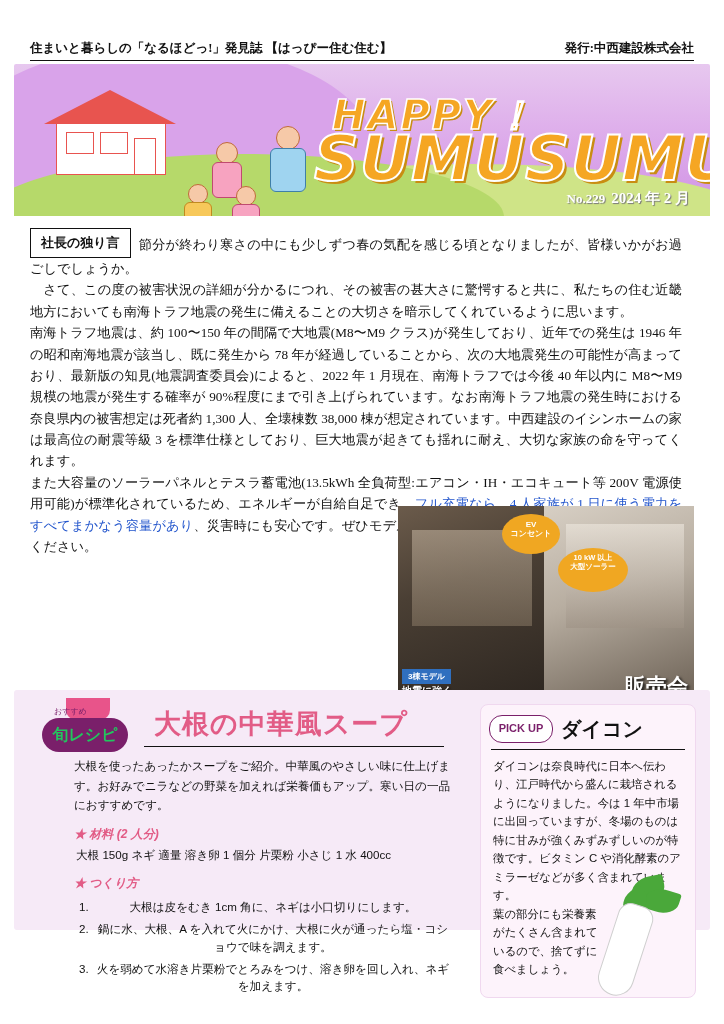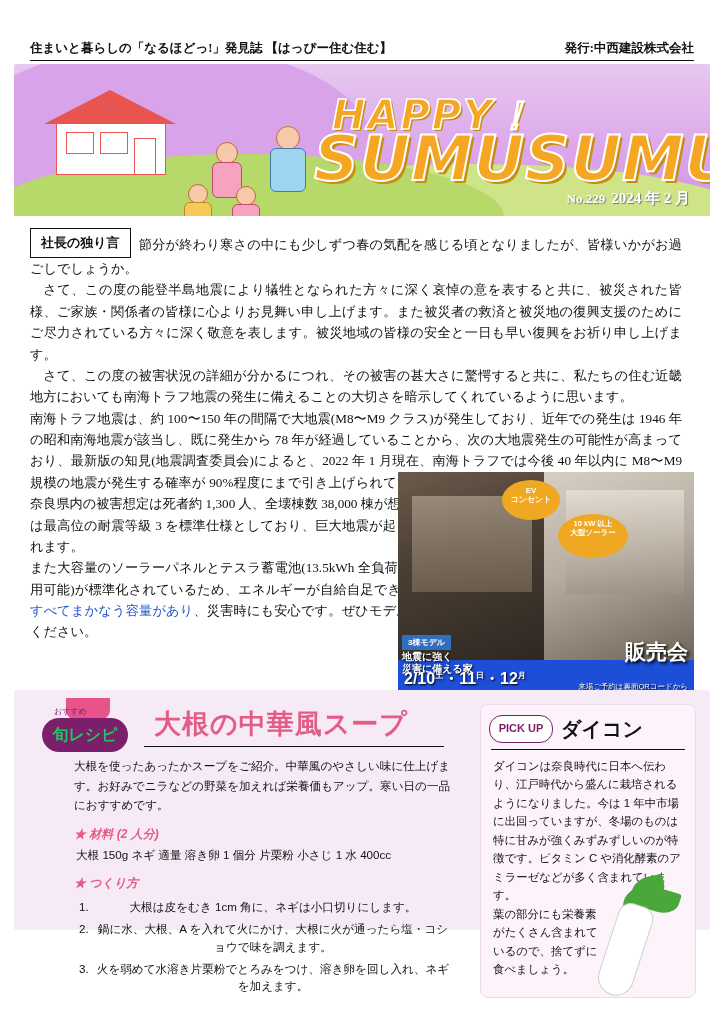--- a/index.html
+++ b/index.html
@@ -195,21 +195,21 @@
   }
   .article p { margin: 0 12px 0 0; }
   .p-indent { text-indent: 1em; }
   .para { margin-bottom: 1px; }
   .blue { color: #2255cc; }
 
   
   .photo {
     position: absolute;
     left: 398px;
-    top: 472px;
+    top: 506px;
     width: 296px;
     height: 224px;
     overflow: hidden;
     background: #1d4ed8;
   }
   .ph-left {
     position: absolute;
     left: 0; top: 0;
     width: 150px; height: 188px;
     background: linear-gradient(160deg,#6b5b4b 0%, #4a3f34 40%, #2e2721 100%);
@@ -529,21 +529,20 @@
     <div class="sumusumu">SUMUSUMU</div>
     <div class="issue">
       <span class="no">No.229</span><span>2024 年 2 月</span>
     </div>
   </div>
 
   <div class="article">
     <p class="para">
       <span class="president-box">社長の独り言</span><span>節分が終わり寒さの中にも少しずつ春の気配を感じる頃となりましたが、皆様いかがお過ごしでしょうか。</span>
     </p>
-    <p class="para p-indent">さて、この度の能登半島地震により犠牲となられた方々に深く哀悼の意を表すると共に、被災された皆様、ご家族・関係者の皆様に心よりお見舞い申し上げます。また被災者の救済と被災地の復興支援のためにご尽力されている方々に深く敬意を表します。被災地域の皆様の安全と一日も早い復興をお祈り申し上げます。</p>
     <p class="para p-indent">さて、この度の被害状況の詳細が分かるにつれ、その被害の甚大さに驚愕すると共に、私たちの住む近畿地方においても南海トラフ地震の発生に備えることの大切さを暗示してくれているように思います。</p>
     <p class="para">南海トラフ地震は、約 100〜150 年の間隔で大地震(M8〜M9 クラス)が発生しており、近年での発生は 1946 年の昭和南海地震が該当し、既に発生から 78 年が経過していることから、次の大地震発生の可能性が高まっており、最新版の知見(地震調査委員会)によると、2022 年 1 月現在、南海トラフでは今後 40 年以内に M8〜M9 規模の地震が発生する確率が 90%程度にまで引き上げられています。なお南海トラフ地震の発生時における奈良県内の被害想定は死者約 1,300 人、全壊棟数 38,000 棟が想定されています。中西建設のイシンホームの家は最高位の耐震等級 3 を標準仕様としており、巨大地震が起きても揺れに耐え、大切な家族の命を守ってくれます。</p>
     <p class="para">
       <span>また大容量のソーラーパネルとテスラ蓄電池(13.5kWh 全負荷型:エアコン・IH・エコキュート等 200V 電源使用可能)が標準化されているため、エネルギーが自給自足でき、</span><span class="blue">フル充電なら、4 人家族が 1 日に使う電力をすべてまかなう容量があり</span><span>、災害時にも安心です。ぜひモデルハウスにお越しになって実物をご覧になってください。</span>
     </p>
   </div>
 
   <div class="photo">
     <div class="ph-left"></div>
     <div class="ph-right"></div>

